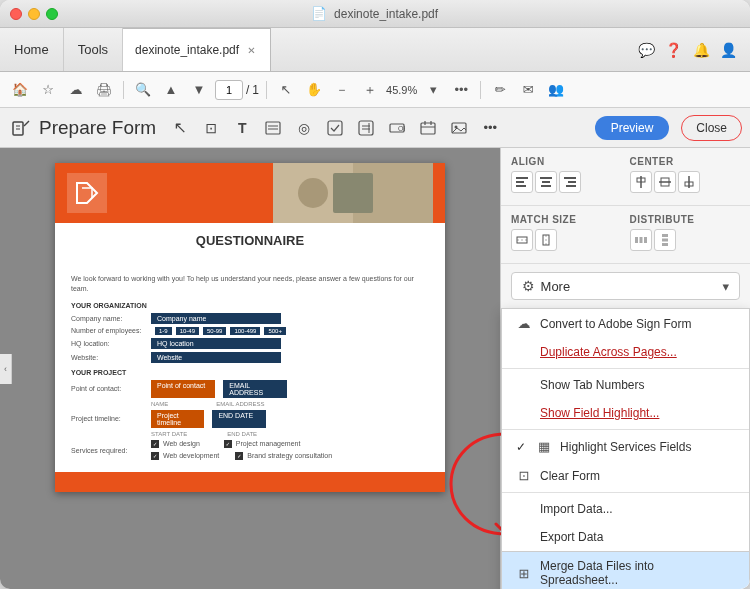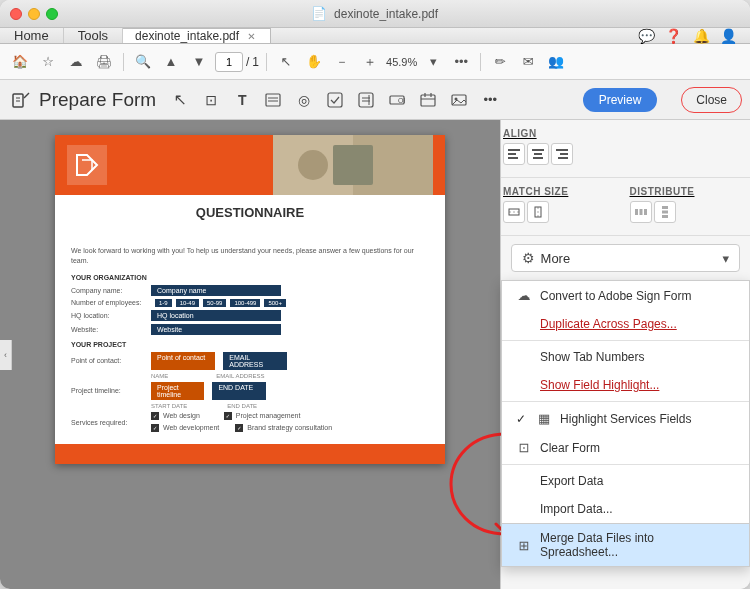--- a/index.html
+++ b/index.html
@@ -51,21 +51,21 @@
       align-items: center;
       gap: 6px;
       color: #555;
       font-size: 12px;
     }
     .title-icon { font-size: 13px; color: #e05a00; }
 
     
     .tab-bar {
       background: linear-gradient(180deg, #f0f0f0 0%, #e2e2e2 100%);
-      height: 16px;
+      height: 44px;
       display: flex;
       align-items: stretch;
       border-bottom: 1px solid #bbb;
       flex-shrink: 0;
     }
     .tab-home, .tab-tools {
       padding: 0 14px;
       display: flex;
       align-items: center;
       font-size: 13px;
@@ -165,21 +165,21 @@
       justify-content: center;
       cursor: pointer;
       border-radius: 3px;
       color: #444;
       font-size: 14px;
     }
     .prepare-bar-right {
       margin-left: auto;
       display: flex;
       align-items: center;
-      gap: 24px;
+      gap: 12px;
     }
     .btn-preview {
       background: #3b7ee0;
       color: #fff;
       border: none;
       border-radius: 14px;
       padding: 5px 16px;
       font-size: 12px;
       cursor: pointer;
       font-weight: 500;
@@ -332,23 +332,22 @@
       background: #f5f5f5;
       border-left: 1px solid #ccc;
       display: flex;
       flex-direction: column;
       position: relative;
       flex-shrink: 0;
     }
 
     
     .panel-section {
-      padding: 8px 2px;
+      padding: 8px 10px;
       border-bottom: 1px solid #ddd;
-      text-decoration: underline;
     }
     .panel-row {
       display: flex;
       gap: 8px;
       margin-bottom: 4px;
     }
     .panel-col {
       flex: 1;
     }
     .panel-col-label {
@@ -702,20 +701,43 @@
               </div>
               <div class="panel-icon-btn">
                 <svg width="12" height="12" viewBox="0 0 12 12">
                     <rect x="0" y="1" width="12" height="2" fill="#555"></rect>
                     <rect x="4" y="5" width="8" height="2" fill="#555"></rect>
                     <rect x="2" y="9" width="10" height="2" fill="#555"></rect>
                   </svg>
               </div>
             </div>
           </div>
+          <div class="panel-col">
+            <div class="panel-col-label">CENTER</div>
+            <div class="panel-icons-row">
+              <div class="panel-icon-btn">
+                <svg width="12" height="12" viewBox="0 0 12 12">
+                    <line x1="6" y1="0" x2="6" y2="12" stroke="#555" stroke-width="1.5"></line>
+                    <rect x="2" y="2" width="8" height="4" fill="none" stroke="#555" stroke-width="1"></rect>
+                  </svg>
+              </div>
+              <div class="panel-icon-btn">
+                <svg width="12" height="12" viewBox="0 0 12 12">
+                    <line x1="0" y1="6" x2="12" y2="6" stroke="#555" stroke-width="1.5"></line>
+                    <rect x="2" y="2" width="8" height="8" fill="none" stroke="#555" stroke-width="1"></rect>
+                  </svg>
+              </div>
+              <div class="panel-icon-btn">
+                <svg width="12" height="12" viewBox="0 0 12 12">
+                    <line x1="6" y1="0" x2="6" y2="12" stroke="#555" stroke-width="1.5"></line>
+                    <rect x="2" y="6" width="8" height="4" fill="none" stroke="#555" stroke-width="1"></rect>
+                  </svg>
+              </div>
+            </div>
+          </div>
         </div>
       </div>
 
       <div class="panel-section">
         <div class="panel-row">
           <div class="panel-col">
             <div class="panel-col-label">MATCH SIZE</div>
             <div class="panel-icons-row">
               <div class="panel-icon-btn">
                 <svg width="12" height="12" viewBox="0 0 12 12">
@@ -792,26 +814,26 @@
         </div>
 
         <div class="menu-item">
           <span class="menu-item-icon">⊡</span>
           <span>Clear Form</span>
         </div>
         <div class="menu-sep"></div>
 
         <div class="menu-item">
           <span class="menu-item-icon"></span>
-          <span>Export Data</span>
+          <span>Import Data...</span>
         </div>
 
         <div class="menu-item">
           <span class="menu-item-icon"></span>
-          <span>Import Data...</span>
+          <span>Export Data</span>
         </div>
 
         <div class="menu-item menu-item-last" style="background:#d0e8ff;">
           <span class="menu-item-icon">⊞</span>
           <span>Merge Data Files into Spreadsheet...</span>
         </div>
 
       </div>
 
       <svg class="red-circle-arrow" viewBox="0 0 130 130" fill="none" xmlns="http://www.w3.org/2000/svg">

